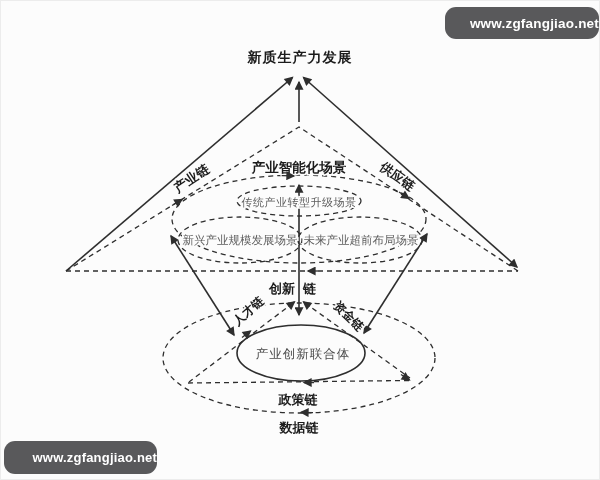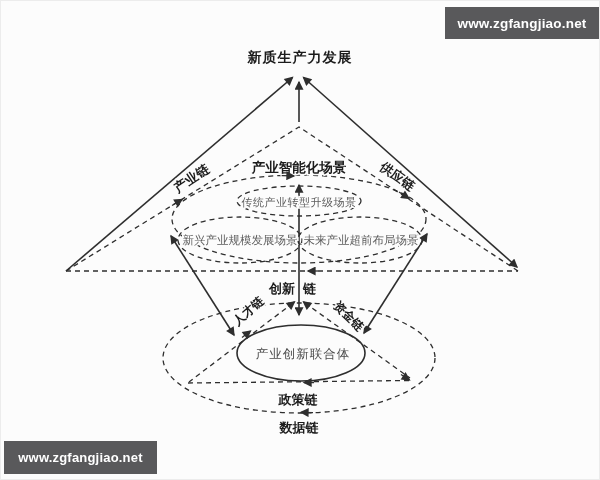--- a/index.html
+++ b/index.html
@@ -4,22 +4,22 @@
 <style>
   html,body{margin:0;padding:0;}
   body{font-family:"Liberation Sans","DejaVu Sans",sans-serif;background:#ffffff;}
   .stage{
     position:relative;width:600px;height:480px;background:#fcfcfc;
     overflow:hidden;box-sizing:border-box;border:1px solid #ececec;
   }
   .diagram-svg{position:absolute;left:0;top:0;}
   .wm{
     position:absolute;background:#59595b;color:#ffffff;
-    display:flex;align-items:center;justify-content:center;
-    font-weight:bold;letter-spacing:.2px;
+    display:flex;align-items:center;justify-content:flex-end;
+    font-weight:bold;letter-spacing:.2px;border-radius:11px;
   }
   .wm-top{right:0;top:6px;width:154px;height:32px;font-size:13.5px;}
   .wm-bottom{left:3px;top:440px;width:153px;height:33px;font-size:13px;}
   text{font-family:"Liberation Sans","DejaVu Sans",sans-serif;}
   .t-bold{font-weight:bold;fill:#1c1c1c;}
   .t-muted{fill:#5d5d5d;}
   .halo{stroke:#fcfcfc;stroke-width:3px;paint-order:stroke;}
   .ln{stroke:#2e2e2e;stroke-width:1.6;fill:none;}
   .lnd{stroke:#2e2e2e;stroke-width:1.3;fill:none;stroke-dasharray:5 4;}
   .ah{stroke:#2e2e2e;stroke-width:1.3;fill:none;}

